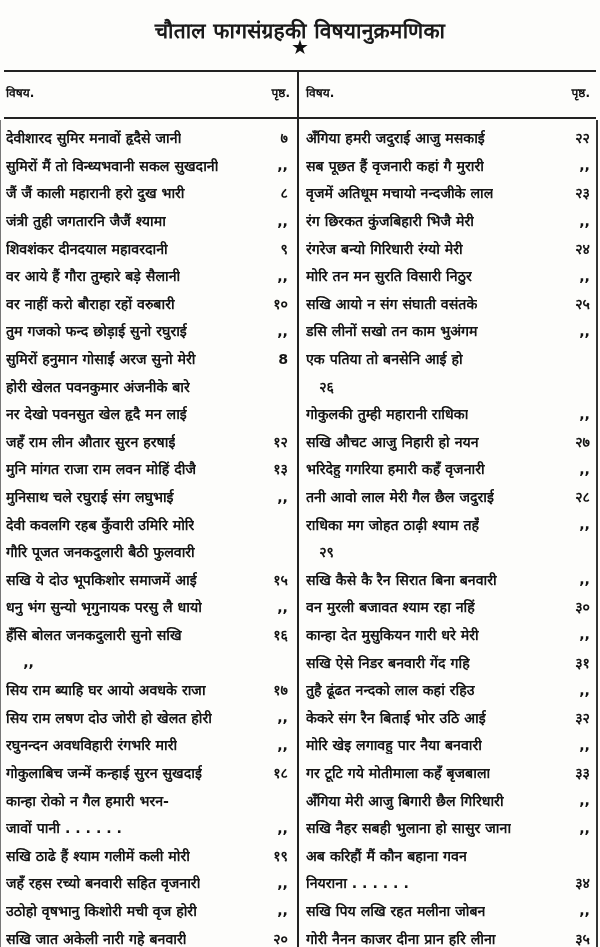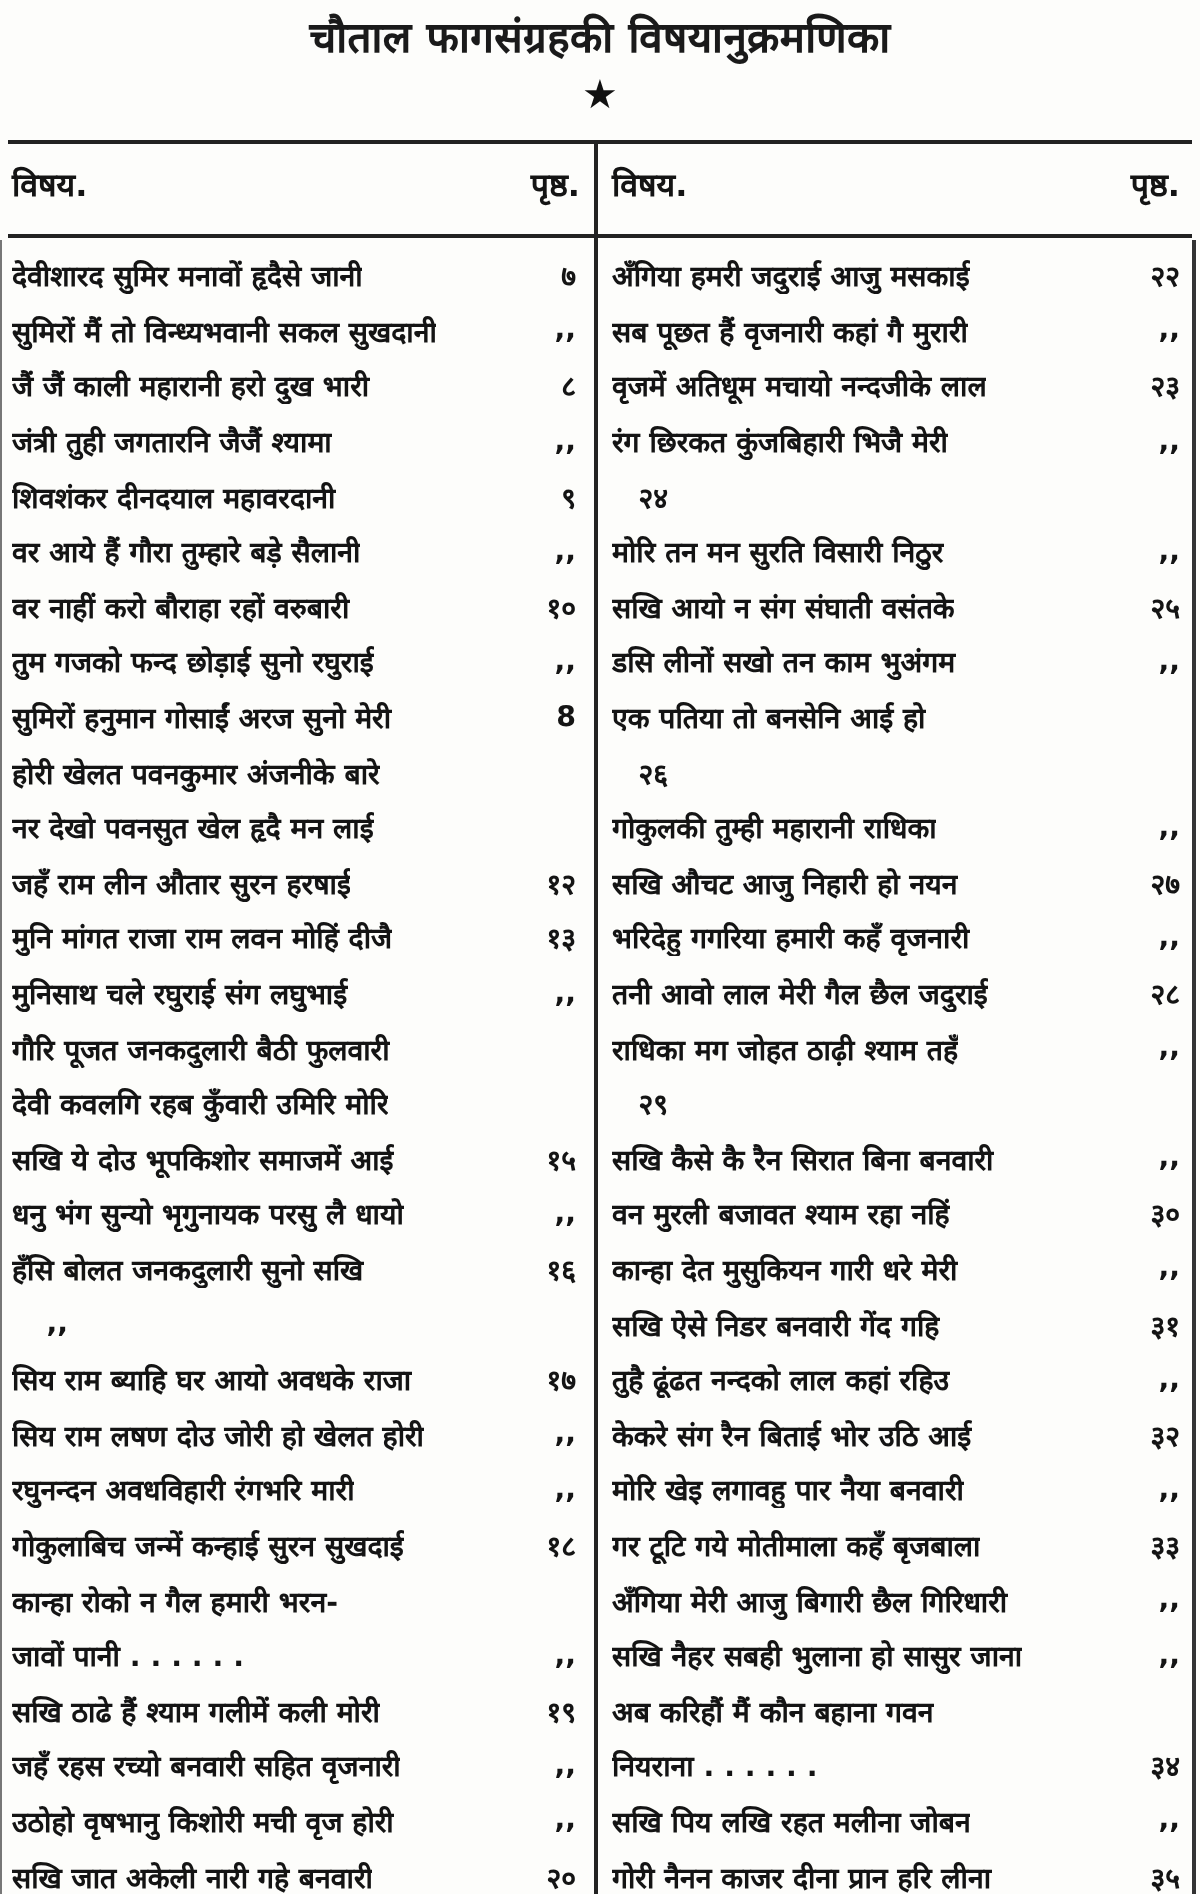--- a/index.html
+++ b/index.html
@@ -4,21 +4,21 @@
 <style>
   html, body { margin: 0; padding: 0; }
   body {
     width: 600px; height: 947px; overflow: hidden;
     background: #fdfdfb;
     font-family: "DejaVu Sans", sans-serif;
     color: #141414;
     position: relative;
   }
   .title {
-    position: absolute; top: 4px; left: 0; width: 600px;
+    position: absolute; top: 16px; left: 0; width: 600px;
     text-align: center; font-size: 21px; font-weight: bold; color: #1a1a1a;
     letter-spacing: 0.2px;
   }
   .star {
     position: absolute; top: 36px; left: 0; width: 600px;
     text-align: center; font-size: 20px; line-height: 22px; color: #111;
   }
   .rule-top {
     position: absolute; top: 70px; left: 4px; width: 592px; height: 2px; background: #222;
   }
@@ -28,21 +28,21 @@
   .divider {
     position: absolute; top: 72px; left: 297px; width: 2px; height: 875px; background: #222;
   }
   .right-edge {
     position: absolute; top: 120px; left: 596px; width: 2px; height: 827px; background: #333;
   }
   .left-edge {
     position: absolute; top: 120px; left: 0px; width: 1px; height: 827px; background: #777;
   }
   .head {
-    position: absolute; top: 80px; height: 24px; font-size: 16px; font-weight: bold;
+    position: absolute; top: 80px; height: 24px; font-size: 12px; font-weight: bold;
     display: flex; justify-content: space-between; align-items: center;
   }
   .head.left { left: 6px; width: 284px; }
   .head.right { left: 306px; width: 284px; }
   .col {
     position: absolute; top: 124px;
   }
   .col.left { left: 6px; width: 284px; }
   .col.right { left: 306px; width: 286px; }
   .row {
@@ -123,25 +123,25 @@
     </div>
     <div class="row">
       <span class="text">मुनि मांगत राजा राम लवन मोहिं दीजै</span>
       <span class="page">१३</span>
     </div>
     <div class="row">
       <span class="text">मुनिसाथ चले रघुराई संग लघुभाई</span>
       <span class="page">,,</span>
     </div>
     <div class="row">
+      <span class="text">देवी कवलगि रहब कुँवारी उमिरि मोरि</span>
+      <span class="page"></span>
+    </div>
+    <div class="row">
       <span class="text">गौरि पूजत जनकदुलारी बैठी फुलवारी</span>
-      <span class="page"></span>
-    </div>
-    <div class="row">
-      <span class="text">देवी कवलगि रहब कुँवारी उमिरि मोरि</span>
       <span class="page"></span>
     </div>
     <div class="row">
       <span class="text">सखि ये दोउ भूपकिशोर समाजमें आई</span>
       <span class="page">१५</span>
     </div>
     <div class="row">
       <span class="text">धनु भंग सुन्यो भृगुनायक परसु लै धायो</span>
       <span class="page">,,</span>
     </div>
@@ -204,20 +204,21 @@
     </div>
     <div class="row">
       <span class="text">वृजमें अतिधूम मचायो नन्दजीके लाल</span>
       <span class="page">२३</span>
     </div>
     <div class="row">
       <span class="text">रंग छिरकत कुंजबिहारी भिजै मेरी</span>
       <span class="page">,,</span>
     </div>
     <div class="row">
+      <span class="text">रंगरेज बन्यो गिरिधारी रंग्यो मेरी</span>
       <span class="page">२४</span>
     </div>
     <div class="row">
       <span class="text">मोरि तन मन सुरति विसारी निठुर</span>
       <span class="page">,,</span>
     </div>
     <div class="row">
       <span class="text">सखि आयो न संग संघाती वसंतके</span>
       <span class="page">२५</span>
     </div>

